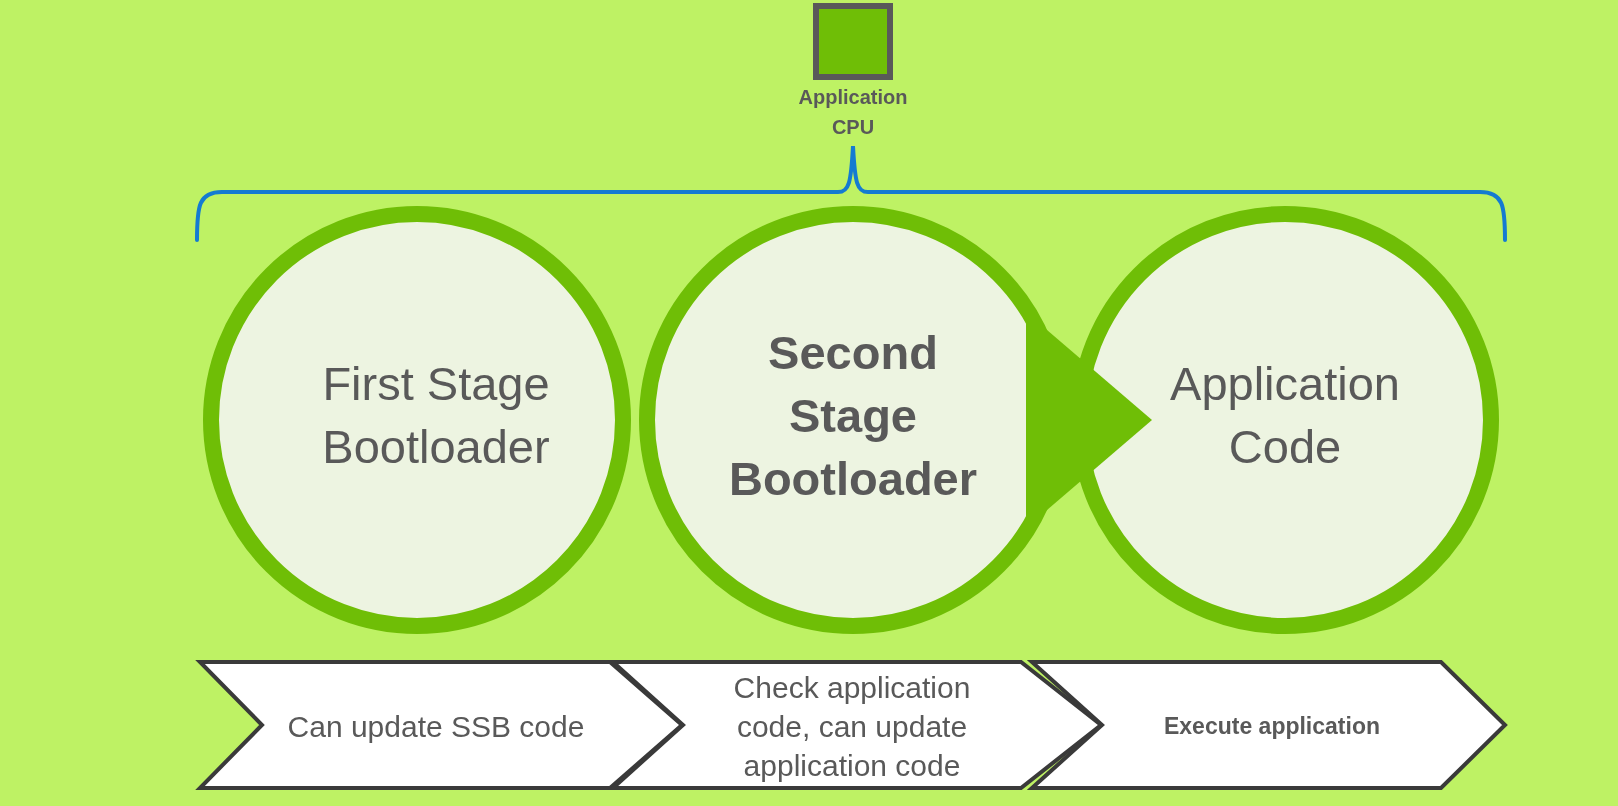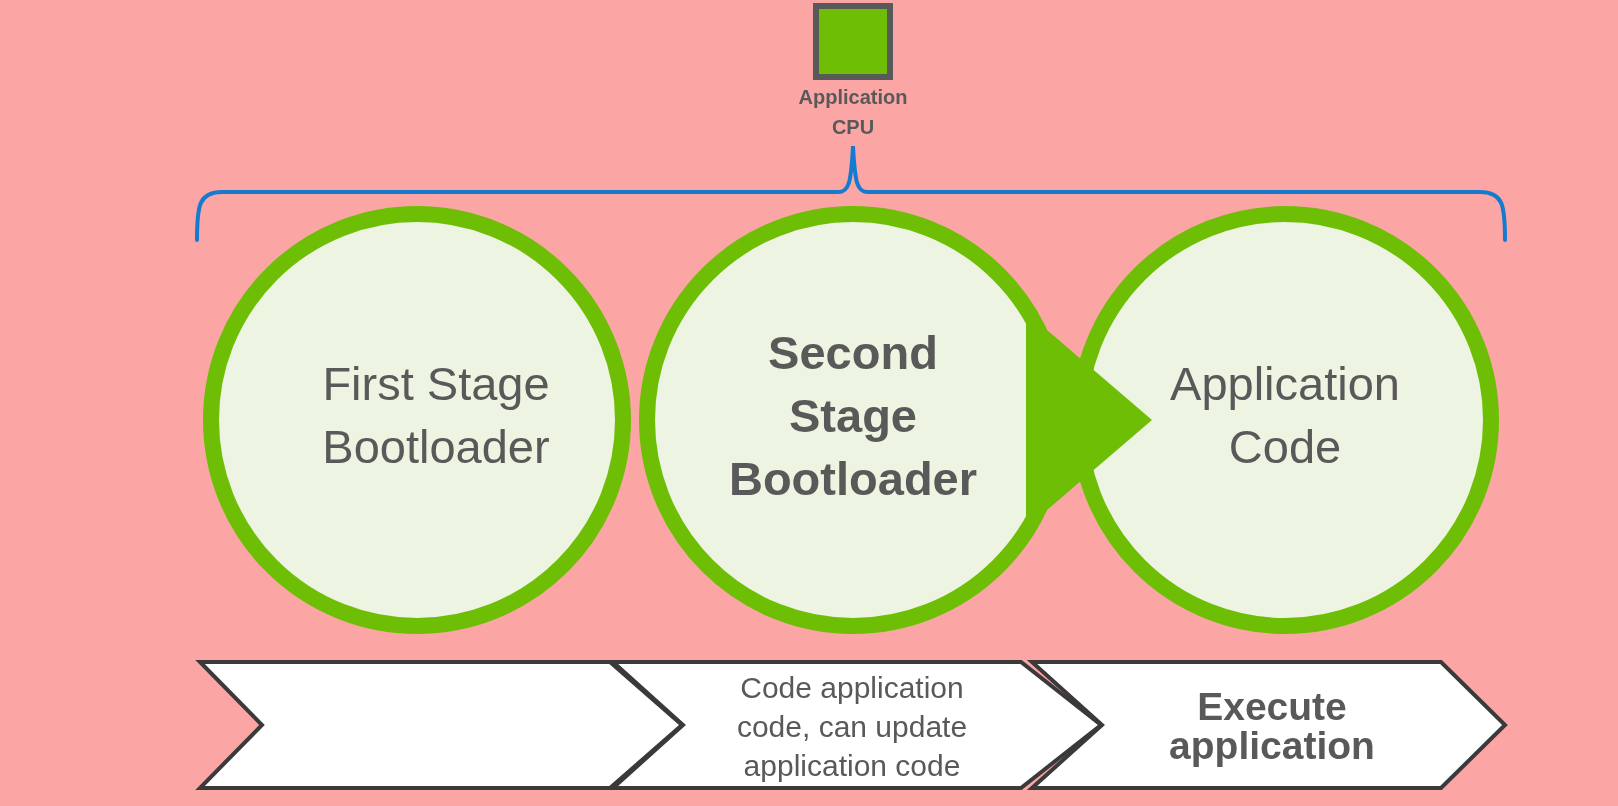--- a/index.html
+++ b/index.html
@@ -1,17 +1,17 @@
 <!DOCTYPE html>
 <html><head>
 <meta charset="utf-8">
 <style>
   html,body{margin:0;padding:0;background:#000;}
   .stage{
-    position:relative;width:1618px;height:806px;background:#fca5a5;overflow:hidden;
+    position:relative;width:1618px;height:806px;background:#bef264;overflow:hidden;
     font-family:"Liberation Sans",sans-serif;
   }
   
   .cpu-square{
     position:absolute;left:813px;top:3px;width:68px;height:65px;
     background:#6FBE06;border:6px solid #595959;
   }
   .cpu-label{
     position:absolute;left:753px;top:82px;width:200px;
     text-align:center;color:#595959;font-size:20px;font-weight:600;
@@ -33,21 +33,21 @@
   .c2{left:853px;top:415px;font-weight:bold;}
   .c3{left:1285px;top:415px;}
   
   .banner-text{
     position:absolute;transform:translate(-50%,-50%);
     width:360px;text-align:center;color:#595959;
     font-size:30px;line-height:39px;white-space:pre-line;
   }
   .b1{left:436px;top:726px;}
   .b2{left:852px;top:726px;}
-  .b3{left:1272px;top:726px;font-weight:bold;font-size:39px;}
+  .b3{left:1272px;top:726px;font-weight:bold;font-size:23px;}
 </style>
 </head>
 <body>
 
 <div class="stage">
 
   <div class="cpu-square"></div>
   <div class="cpu-label">Application
 CPU</div>
 
@@ -67,18 +67,19 @@
   </svg>
 
   <div class="circle-text c1">First Stage
 Bootloader</div>
   <div class="circle-text c2">Second
 Stage
 Bootloader</div>
   <div class="circle-text c3">Application
 Code</div>
 
-  <div class="banner-text b2">Code application
+  <div class="banner-text b1">Can update SSB code</div>
+  <div class="banner-text b2">Check application
 code, can update
 application code</div>
   <div class="banner-text b3">Execute application</div>
 
 </div>
 
 </body></html>

